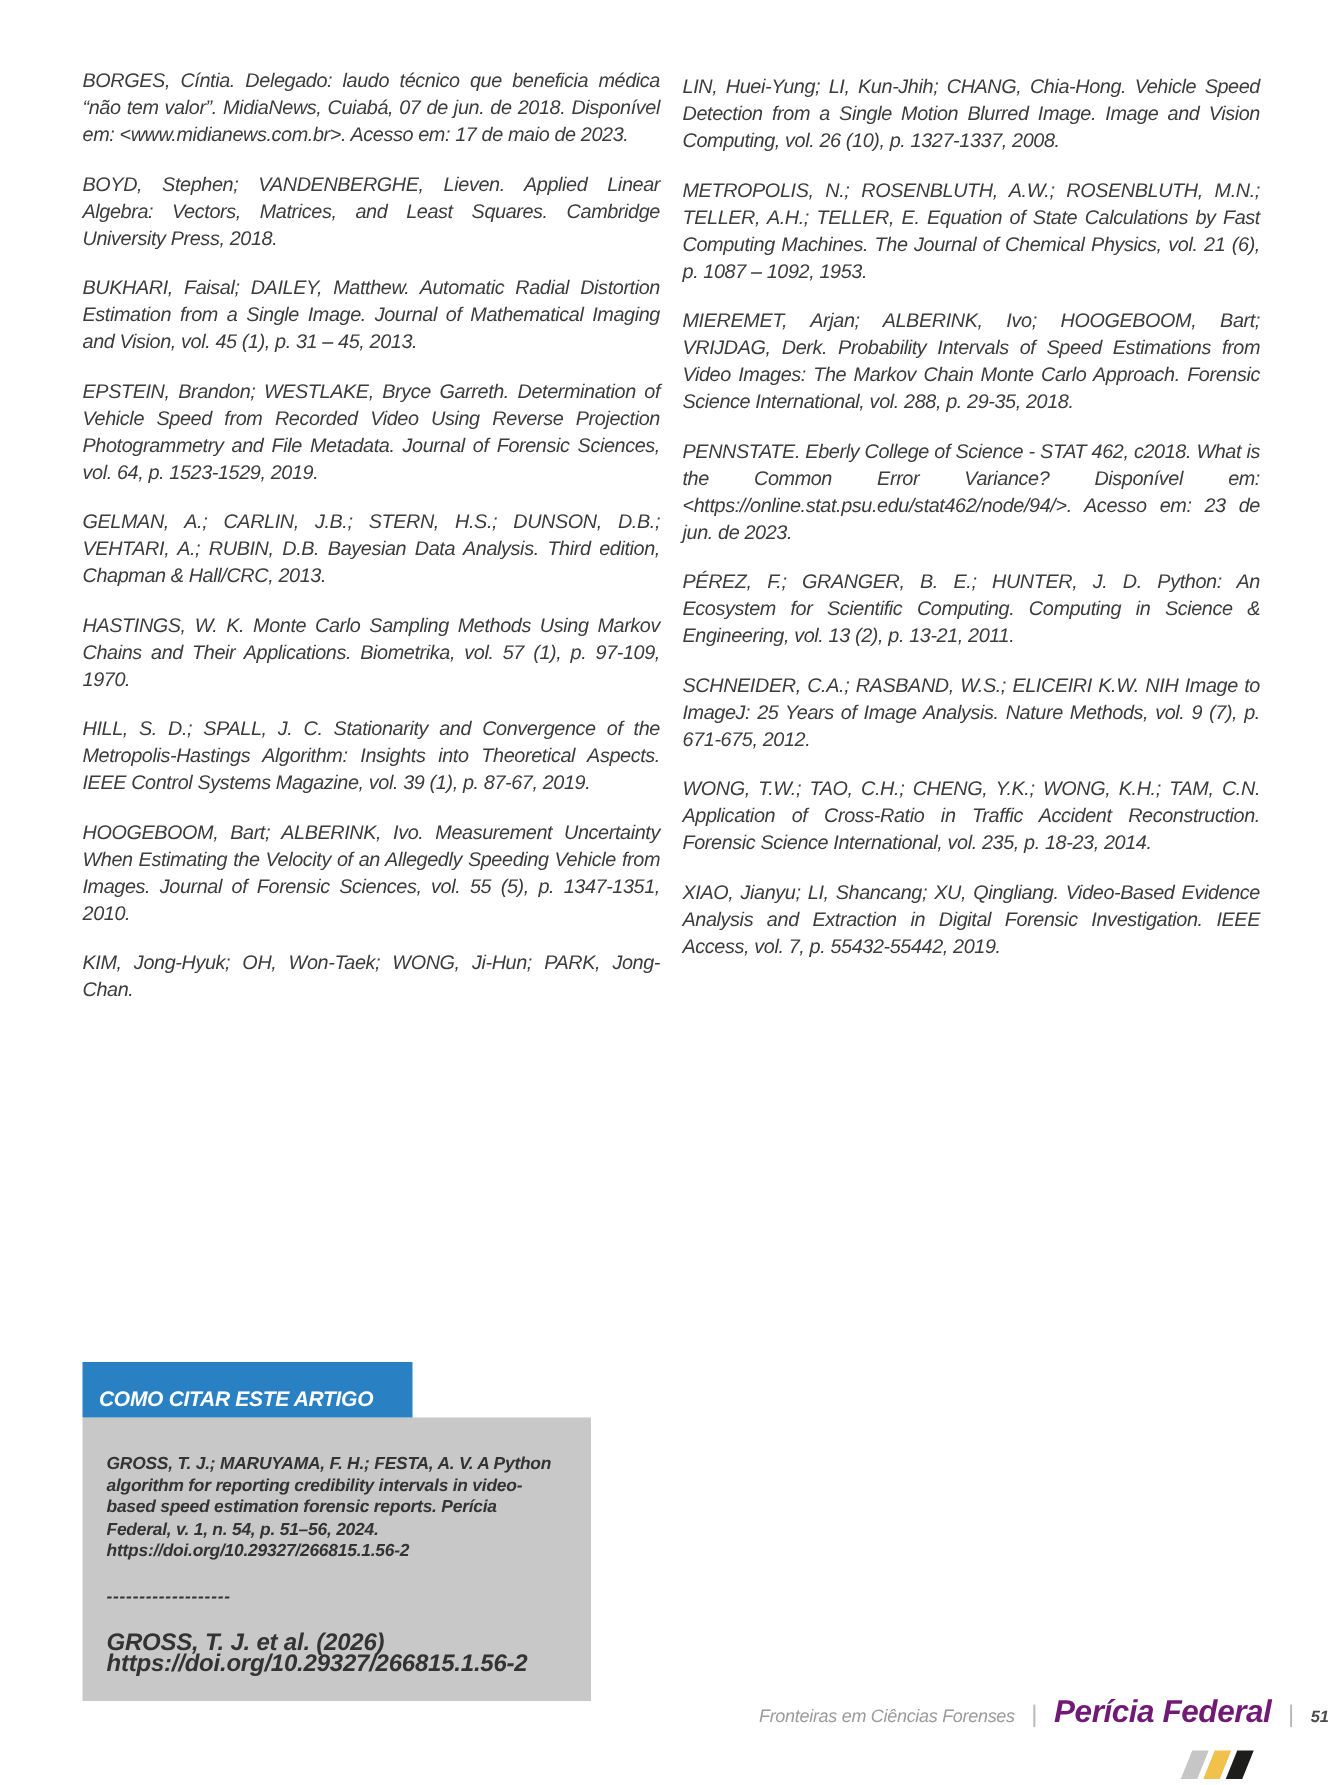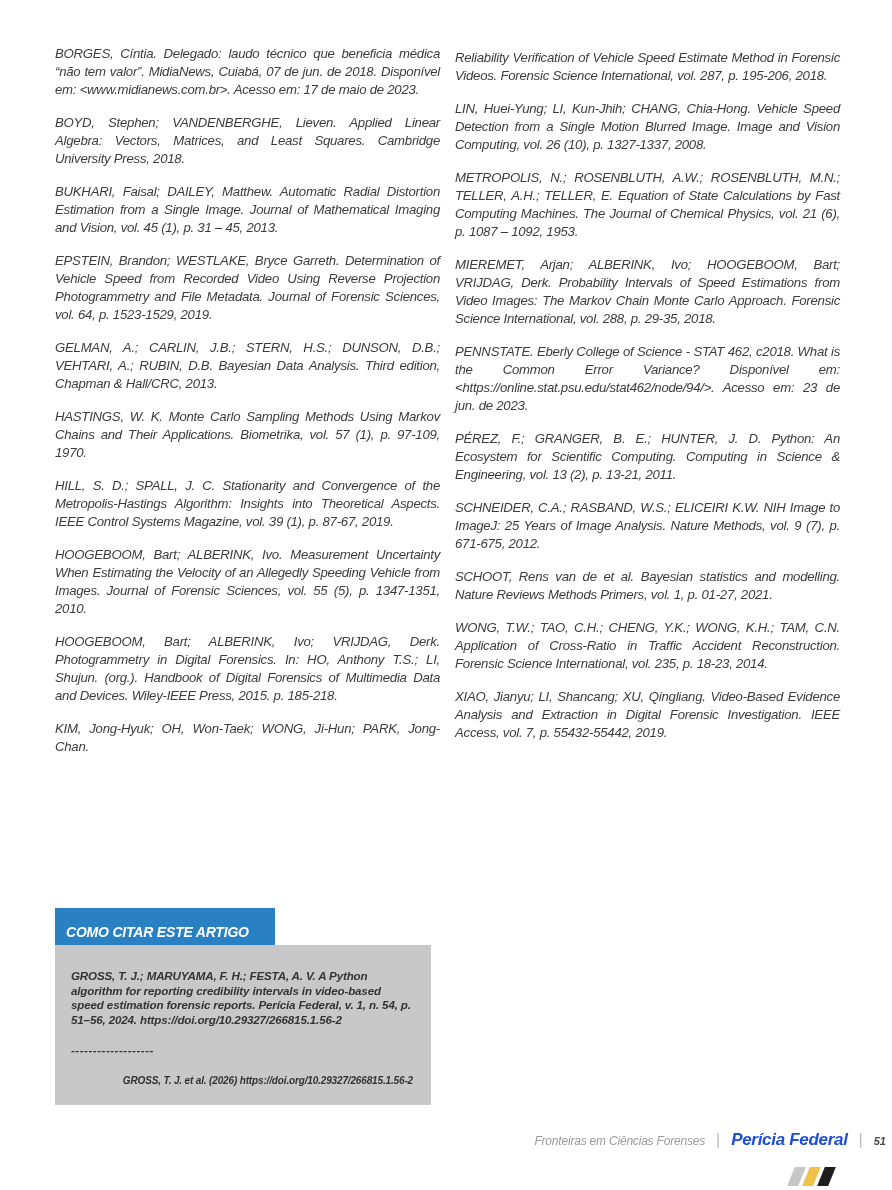--- a/index.html
+++ b/index.html
@@ -45,52 +45,51 @@
     background:var(--accent-blue);
     color:#ffffff;
     font-weight:bold;font-style:italic;
     font-size:14px;line-height:25px;
     letter-spacing:-0.2px;
     padding:12px 26px 0 11px;
   }
   .cite-body{
     background:var(--box-gray);
     padding:24px 18px 16px 16px;
-    width:376px;
+    width:339px;
   }
   .cite-main{
     font-style:italic;font-weight:bold;
     font-size:11.6px;line-height:14.5px;
     letter-spacing:-0.15px;
     color:#333333;
     margin:0 0 16px 0;
   }
   .cite-divider{
     font-style:italic;font-weight:bold;
     font-size:11.6px;color:#333333;
     letter-spacing:0.5px;
     margin:0 0 18px 0;
   }
   .cite-short{
     font-style:italic;font-weight:bold;
-    font-size:10px;line-height:14.5px;
+    font-size:16px;line-height:14.5px;
     letter-spacing:-0.15px;
     color:#333333;
-    text-align:right;
   }
 
   
   .footer{
     position:absolute;top:1130px;right:6px;
     display:flex;align-items:baseline;gap:11px;
     white-space:nowrap;
   }
   .f-journal{font-style:italic;font-size:12px;color:var(--footer-gray);letter-spacing:-0.2px;}
   .f-sep{color:#b9b9b9;font-size:16px;font-weight:normal;}
-  .f-mag{font-style:italic;font-weight:bold;font-size:17px;color:#1d4ed8;letter-spacing:-0.3px;}
+  .f-mag{font-style:italic;font-weight:bold;font-size:21px;color:#701a75;letter-spacing:-0.3px;}
   .f-page{font-style:italic;font-weight:bold;font-size:11px;color:#4a4a4a;}
 
   
   .logo-stripes{
     position:absolute;top:1167px;right:60px;
     display:flex;gap:4px;height:19px;
   }
   .stripe{width:11px;height:19px;transform:skewX(-22deg);}
   .stripe-gray{background:var(--stripe-gray);}
   .stripe-gold{background:var(--stripe-gold);}
@@ -101,33 +100,30 @@
 
 <div class="column col-left">
   <p class="ref">BORGES, Cíntia. Delegado: laudo técnico que beneficia médica “não tem valor”. MidiaNews, Cuiabá, 07 de jun. de 2018. Disponível em: &lt;www.midianews.com.br&gt;. Acesso em: 17 de maio de 2023.</p>
   <p class="ref">BOYD, Stephen; VANDENBERGHE, Lieven. Applied Linear Algebra: Vectors, Matrices, and Least Squares. Cambridge University Press, 2018.</p>
   <p class="ref">BUKHARI, Faisal; DAILEY, Matthew. Automatic Radial Distortion Estimation from a Single Image. Journal of Mathematical Imaging and Vision, vol. 45 (1), p. 31 – 45, 2013.</p>
   <p class="ref">EPSTEIN, Brandon; WESTLAKE, Bryce Garreth. Determination of Vehicle Speed from Recorded Video Using Reverse Projection Photogrammetry and File Metadata. Journal of Forensic Sciences, vol. 64, p. 1523-1529, 2019.</p>
   <p class="ref">GELMAN, A.; CARLIN, J.B.; STERN, H.S.; DUNSON, D.B.; VEHTARI, A.; RUBIN, D.B. Bayesian Data Analysis. Third edition, Chapman &amp; Hall/CRC, 2013.</p>
   <p class="ref">HASTINGS, W. K. Monte Carlo Sampling Methods Using Markov Chains and Their Applications. Biometrika, vol. 57 (1), p. 97-109, 1970.</p>
   <p class="ref">HILL, S. D.; SPALL, J. C. Stationarity and Convergence of the Metropolis-Hastings Algorithm: Insights into Theoretical Aspects. IEEE Control Systems Magazine, vol. 39 (1), p. 87-67, 2019.</p>
   <p class="ref">HOOGEBOOM, Bart; ALBERINK, Ivo. Measurement Uncertainty When Estimating the Velocity of an Allegedly Speeding Vehicle from Images. Journal of Forensic Sciences, vol. 55 (5), p. 1347-1351, 2010.</p>
-  <p class="ref">HOOGEBOOM, Bart; ALBERINK, Ivo; VRIJDAG, Derk. Photogrammetry in Digital Forensics. In: HO, Anthony T.S.; LI, Shujun. (org.). Handbook of Digital Forensics of Multimedia Data and Devices. Wiley-IEEE Press, 2015. p. 185-218.</p>
   <p class="ref">KIM, Jong-Hyuk; OH, Won-Taek; WONG, Ji-Hun; PARK, Jong-Chan.</p>
 </div>
 
 <div class="column col-right">
-  <p class="ref">Reliability Verification of Vehicle Speed Estimate Method in Forensic Videos. Forensic Science International, vol. 287, p. 195-206, 2018.</p>
   <p class="ref">LIN, Huei-Yung; LI, Kun-Jhih; CHANG, Chia-Hong. Vehicle Speed Detection from a Single Motion Blurred Image. Image and Vision Computing, vol. 26 (10), p. 1327-1337, 2008.</p>
   <p class="ref">METROPOLIS, N.; ROSENBLUTH, A.W.; ROSENBLUTH, M.N.; TELLER, A.H.; TELLER, E. Equation of State Calculations by Fast Computing Machines. The Journal of Chemical Physics, vol. 21 (6), p. 1087 – 1092, 1953.</p>
   <p class="ref">MIEREMET, Arjan; ALBERINK, Ivo; HOOGEBOOM, Bart; VRIJDAG, Derk. Probability Intervals of Speed Estimations from Video Images: The Markov Chain Monte Carlo Approach. Forensic Science International, vol. 288, p. 29-35, 2018.</p>
   <p class="ref">PENNSTATE. Eberly College of Science - STAT 462, c2018. What is the Common Error Variance? Disponível em: &lt;https://online.stat.psu.edu/stat462/node/94/&gt;. Acesso em: 23 de jun. de 2023.</p>
   <p class="ref">PÉREZ, F.; GRANGER, B. E.; HUNTER, J. D. Python: An Ecosystem for Scientific Computing. Computing in Science &amp; Engineering, vol. 13 (2), p. 13-21, 2011.</p>
   <p class="ref">SCHNEIDER, C.A.; RASBAND, W.S.; ELICEIRI K.W. NIH Image to ImageJ: 25 Years of Image Analysis. Nature Methods, vol. 9 (7), p. 671-675, 2012.</p>
-  <p class="ref">SCHOOT, Rens van de et al. Bayesian statistics and modelling. Nature Reviews Methods Primers, vol. 1, p. 01-27, 2021.</p>
   <p class="ref">WONG, T.W.; TAO, C.H.; CHENG, Y.K.; WONG, K.H.; TAM, C.N. Application of Cross-Ratio in Traffic Accident Reconstruction. Forensic Science International, vol. 235, p. 18-23, 2014.</p>
   <p class="ref">XIAO, Jianyu; LI, Shancang; XU, Qingliang. Video-Based Evidence Analysis and Extraction in Digital Forensic Investigation. IEEE Access, vol. 7, p. 55432-55442, 2019.</p>
 </div>
 
 <div class="citation-box">
   <div class="cite-header">COMO CITAR ESTE ARTIGO</div>
   <div class="cite-body">
     <p class="cite-main">GROSS, T. J.; MARUYAMA, F. H.; FESTA, A. V. A Python algorithm for reporting credibility intervals in video-based speed estimation forensic reports. Perícia Federal, v. 1, n. 54, p. 51–56, 2024. https://doi.org/10.29327/266815.1.56-2</p>
     <p class="cite-divider">-------------------</p>
     <p class="cite-short">GROSS, T. J. et al. (2026) https://doi.org/10.29327/266815.1.56-2</p>

